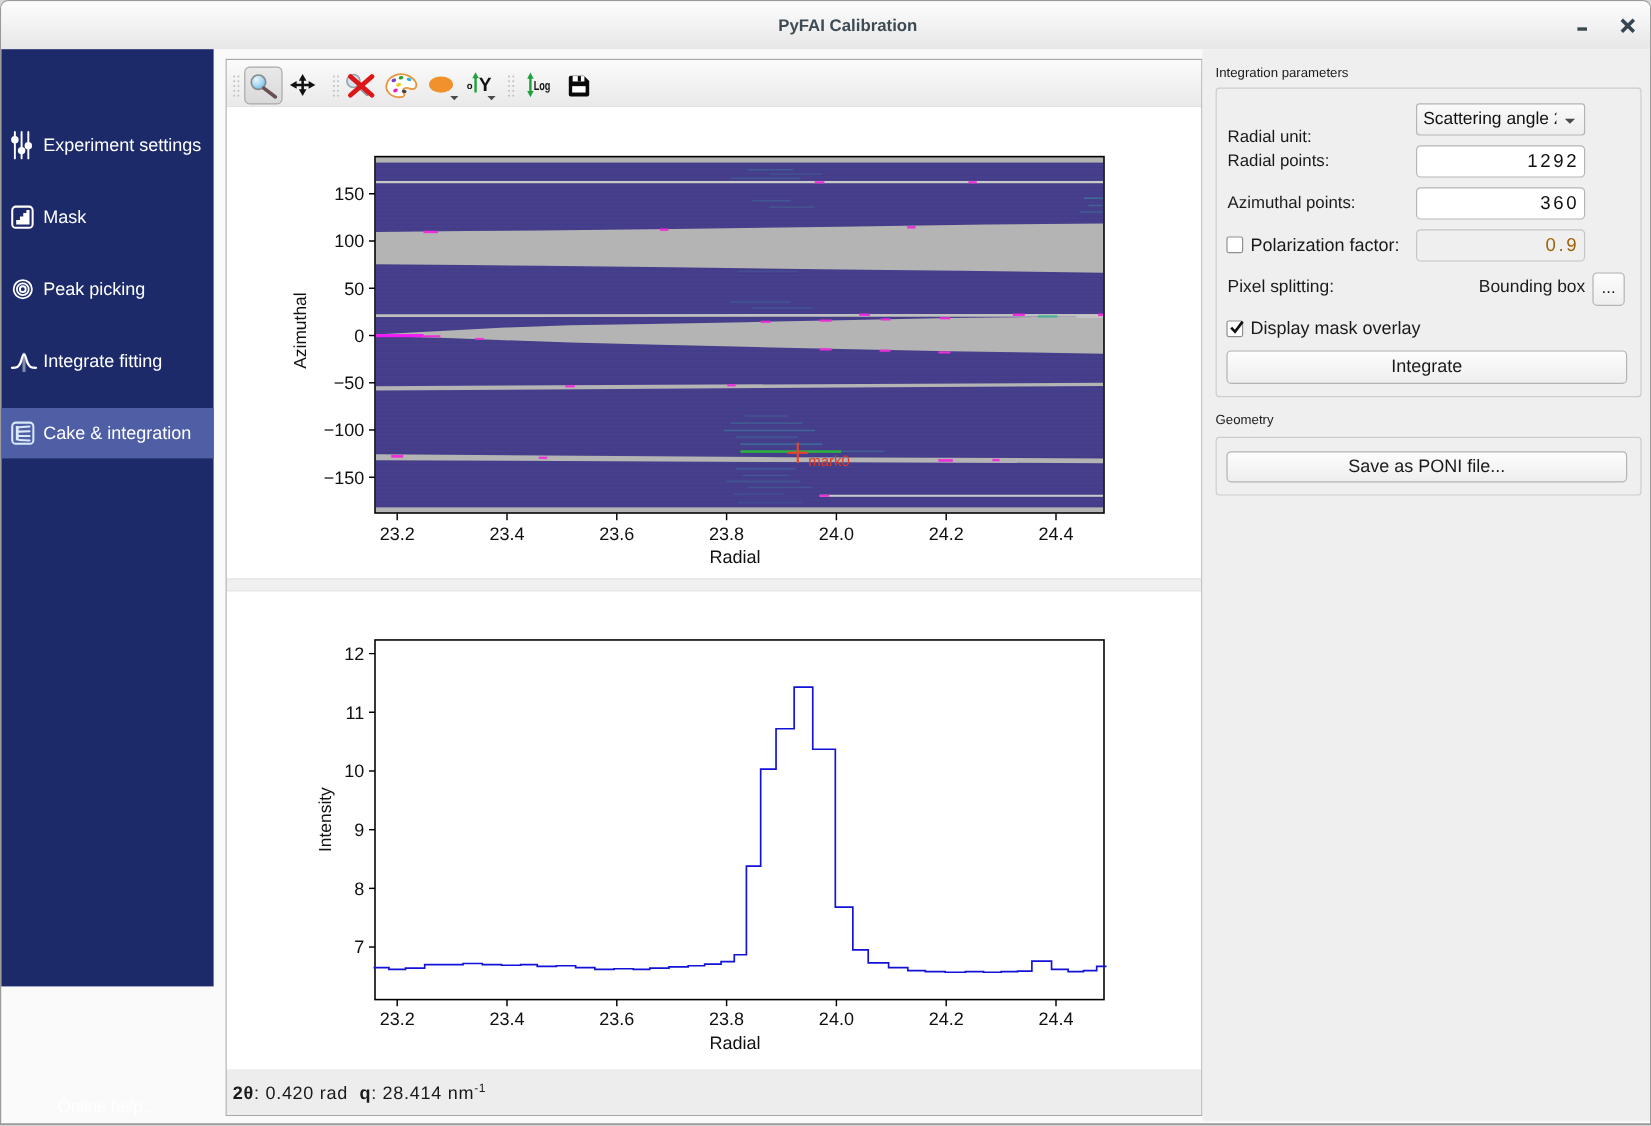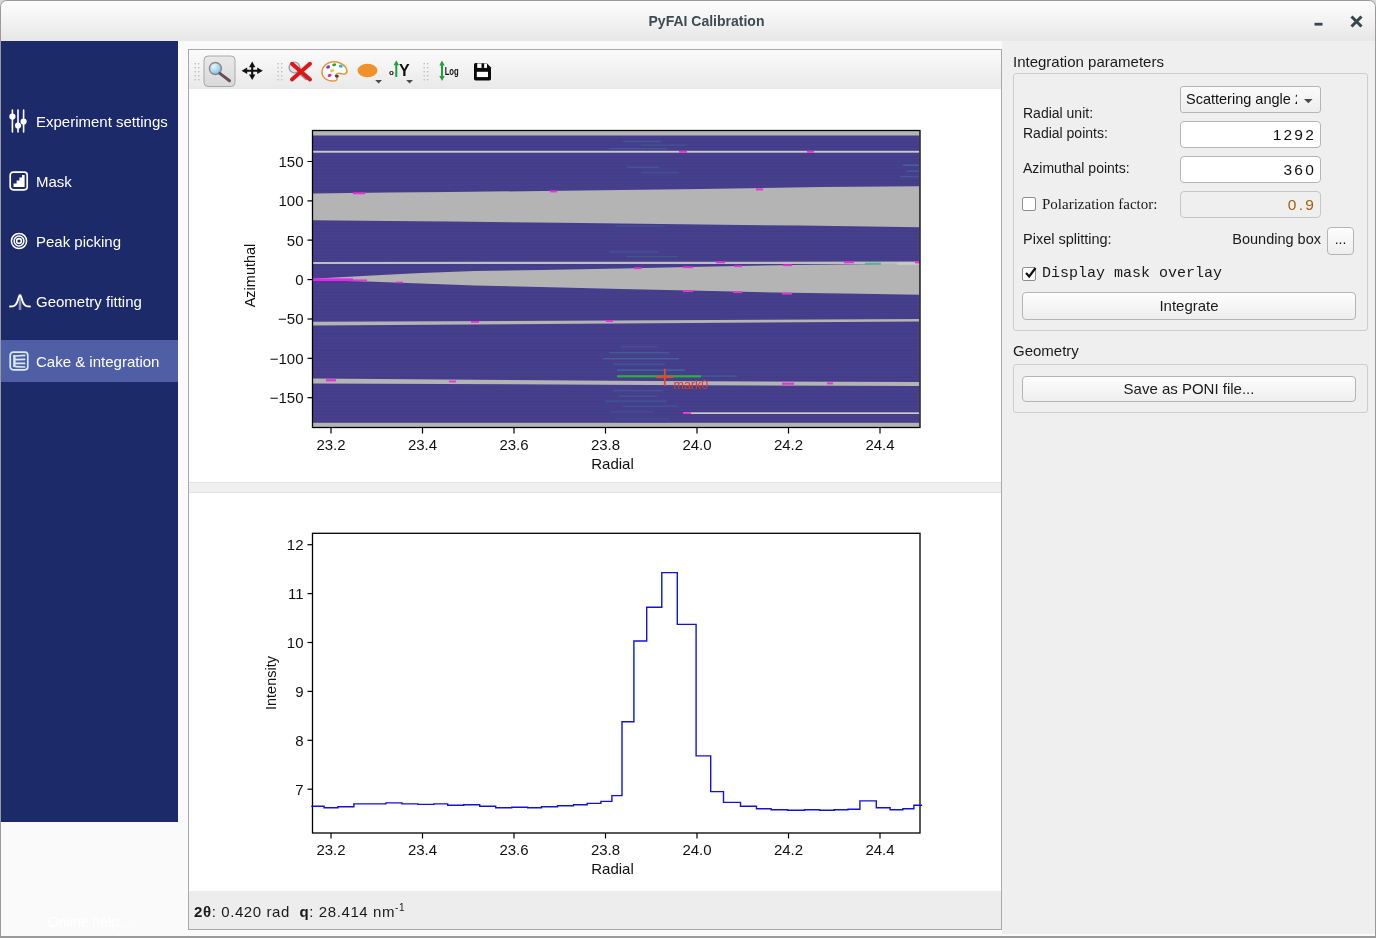--- a/index.html
+++ b/index.html
@@ -12,21 +12,21 @@
 .side-item { position:absolute; left:0; width:177px; height:42px; color:#fff; font-size:15px; }
 .side-item .lab { position:absolute; left:35px; top:50%; transform:translateY(-50%); white-space:nowrap; }
 .side-item svg { position:absolute; left:7px; top:50%; transform:translateY(-50%); }
 .side-sel { background:#4f5fa6; }
 .central { position:absolute; left:187px; top:48px; width:814px; height:881px; background:#fff; border:1px solid #a9a9a9; }
 .toolbar { position:absolute; left:0; top:0; width:812px; height:40px; background:linear-gradient(#fbfbfb,#e9e9e9); border-bottom:1px solid #9b9b9b; }
 .splitter { position:absolute; left:0; top:432px; width:812px; height:11px; background:#f0f0f0; border-top:1px solid #e2e2e2; border-bottom:1px solid #e2e2e2; }
 .statusbar { position:absolute; left:0; top:841px; width:812px; height:38px; background:#ededed; font-size:15px; color:#1a1a1a; }
 .statusbar .txt { position:absolute; left:5px; top:9px; letter-spacing:0.6px; }
 .rightpanel { position:absolute; left:1001px; top:40px; width:374px; height:893px; background:#efefef; font-size:14px; color:#1a1a1a; }
-.grouplab { position:absolute; white-space:nowrap; font-size:15px; line-height:17px; }
+.grouplab { position:absolute; white-space:nowrap; font-size:11px; line-height:17px; }
 .groupbox { position:absolute; border:1px solid #cdcdcd; border-radius:3px; }
 .flab { position:absolute; white-space:nowrap; line-height:17px; }
 .tinput { position:absolute; background:#fff; border:1px solid #b5b5b5; border-radius:4px; font-size:15.5px; letter-spacing:2.2px; text-align:right; padding-right:4px; color:#111; }
 .tinput.dis { background:#efefef; border-color:#c6c6c6; color:#a16207; }
 .combo { position:absolute; background:linear-gradient(#fafafa,#eeeeee); border:1px solid #b5b5b5; border-radius:3px; font-size:14.5px; color:#111; overflow:hidden; white-space:nowrap; }
 .btn { position:absolute; background:linear-gradient(#fdfdfd,#eeeeee); border:1px solid #b4b4b4; border-radius:4px; font-size:15px; color:#1a1a1a; text-align:center; }
 .cb { position:absolute; width:14px; height:14px; background:#fff; border:1px solid #8f8f8f; border-radius:2px; }
 .fig { position:absolute; background:#fff; }
 sup { font-size:10px; }
 </style>
@@ -69,21 +69,21 @@
         <circle cx="11" cy="11" r="4.9" fill="none" stroke="#fff" stroke-width="1.5"></circle>
         <circle cx="11" cy="11" r="2.4" fill="none" stroke="#fff" stroke-width="1.6"></circle>
       </svg>
       <span class="lab">Peak picking</span>
     </div>
     <div class="side-item" style="top:239px;">
       <svg width="24" height="22" viewBox="0 0 24 22">
         <rect x="10.7" y="4" width="2.6" height="16" fill="#fff" opacity="0.45"></rect>
         <path d="M2 16.5 C6 16.5 7.5 15.8 9 12.5 C10.3 9.6 10.6 5.5 12 5.5 C13.4 5.5 13.7 9.6 15 12.5 C16.5 15.8 18 16.5 22 16.5" fill="none" stroke="#fff" stroke-width="1.9" stroke-linecap="round"></path>
       </svg>
-      <span class="lab">Geometry fitting</span>
+      <span class="lab">Integrate fitting</span>
     </div>
     <div class="side-item side-sel" style="top:299px;">
       <svg width="22" height="22" viewBox="0 0 22 22">
         <rect x="2.2" y="2.2" width="17.6" height="17.6" rx="3" fill="none" stroke="#d9e9fa" stroke-width="1.7"></rect>
         <rect x="5.2" y="5" width="2.4" height="12" fill="#d9e9fa"></rect>
         <g stroke="#d9e9fa" stroke-width="1.7" stroke-linecap="round">
           <line x1="7.8" y1="6" x2="16.6" y2="5.4"></line>
           <line x1="7.8" y1="9.7" x2="16.6" y2="9.4"></line>
           <line x1="7.8" y1="13.3" x2="16.6" y2="13.4"></line>
           <line x1="7.8" y1="16.6" x2="16.6" y2="17"></line>
@@ -341,28 +341,28 @@
       <div style="overflow:hidden;width:111px;white-space:nowrap;">Scattering angle 2θ (rad)</div>
       <svg width="12" height="8" style="position:absolute;right:5px;top:11px;">
           <path d="M1 1 L9.6 1 L5.3 5.2 Z" fill="#4a4a4a"></path>
         </svg>
     </div>
     <div class="flab" style="left:21px;top:84px;">Radial points:</div>
     <div class="tinput" style="left:178px;top:79.5px;width:141px;height:27px;line-height:25px;">1292</div>
     <div class="flab" style="left:21px;top:119px;">Azimuthal points:</div>
     <div class="tinput" style="left:178px;top:114.5px;width:141px;height:27px;line-height:25px;">360</div>
     <div class="cb" style="left:20px;top:156px;"></div>
-    <div class="flab" style="left:40px;top:154.5px;font-size:15px;font-family:Liberation Serif, serif;">Polarization factor:</div>
+    <div class="flab" style="left:40px;top:154.5px;font-size:15px;">Polarization factor:</div>
     <div class="tinput dis" style="left:178px;top:149.5px;width:141px;height:27px;line-height:25px;">0.9</div>
     <div class="flab" style="left:21px;top:190px;font-size:14.5px;">Pixel splitting:</div>
     <div class="flab" style="left:0;top:190px;width:319px;text-align:right;font-size:14.5px;">Bounding box</div>
     <div class="btn" style="left:325px;top:185.5px;width:27px;height:28px;line-height:22px;font-size:14px;">...</div>
     <div class="cb" style="left:20px;top:225.5px;"></div>
     <svg width="16" height="16" style="position:absolute;left:21px;top:224px;">
         <path d="M3 8 L6.2 11.5 L12.5 3" fill="none" stroke="#111" stroke-width="2.2"></path>
       </svg>
-    <div class="flab" style="left:40px;top:223.5px;font-size:15px;font-family:Liberation Mono, monospace;">Display mask overlay</div>
+    <div class="flab" style="left:40px;top:223.5px;font-size:15px;">Display mask overlay</div>
     <div class="btn" style="left:20px;top:251px;width:334px;height:28px;line-height:26px;">Integrate</div>
     <div class="grouplab" style="left:11px;top:301px;">Geometry</div>
     <div class="groupbox" style="left:11px;top:323px;width:355px;height:49px;"></div>
     <div class="btn" style="left:20px;top:335px;width:334px;height:26px;line-height:24px;">Save as PONI file...</div>
   </div>
 </div>
 
 </body></html>

